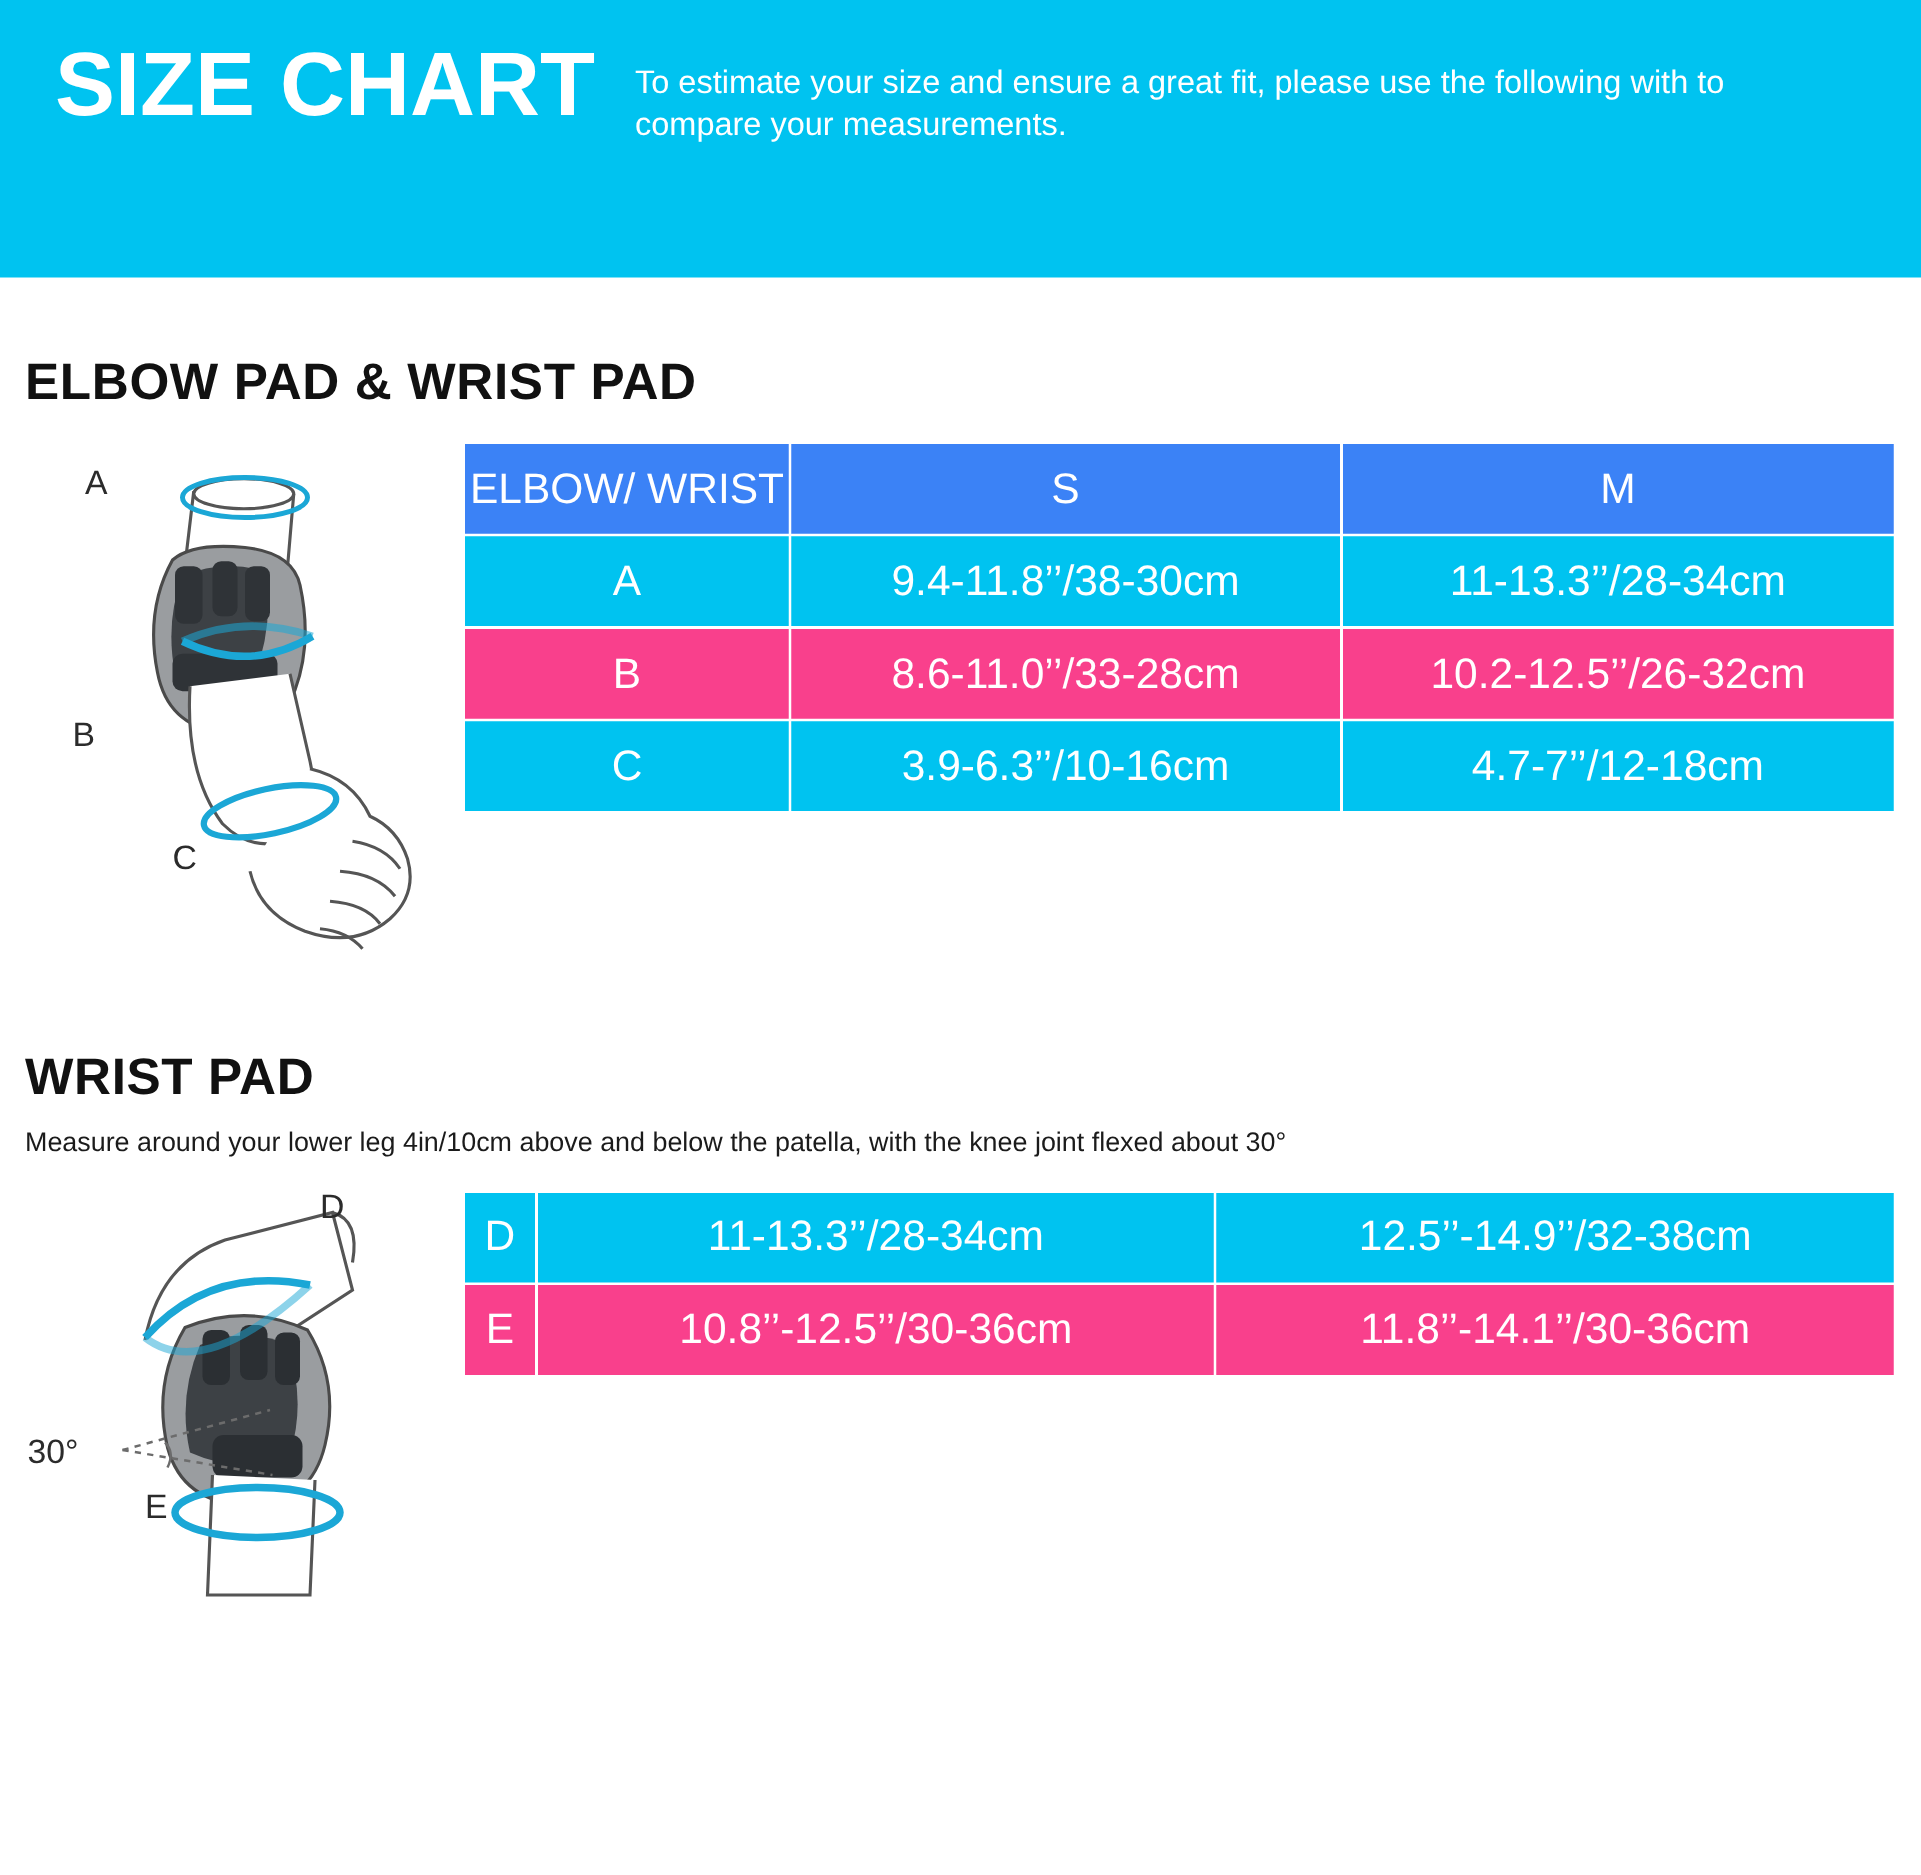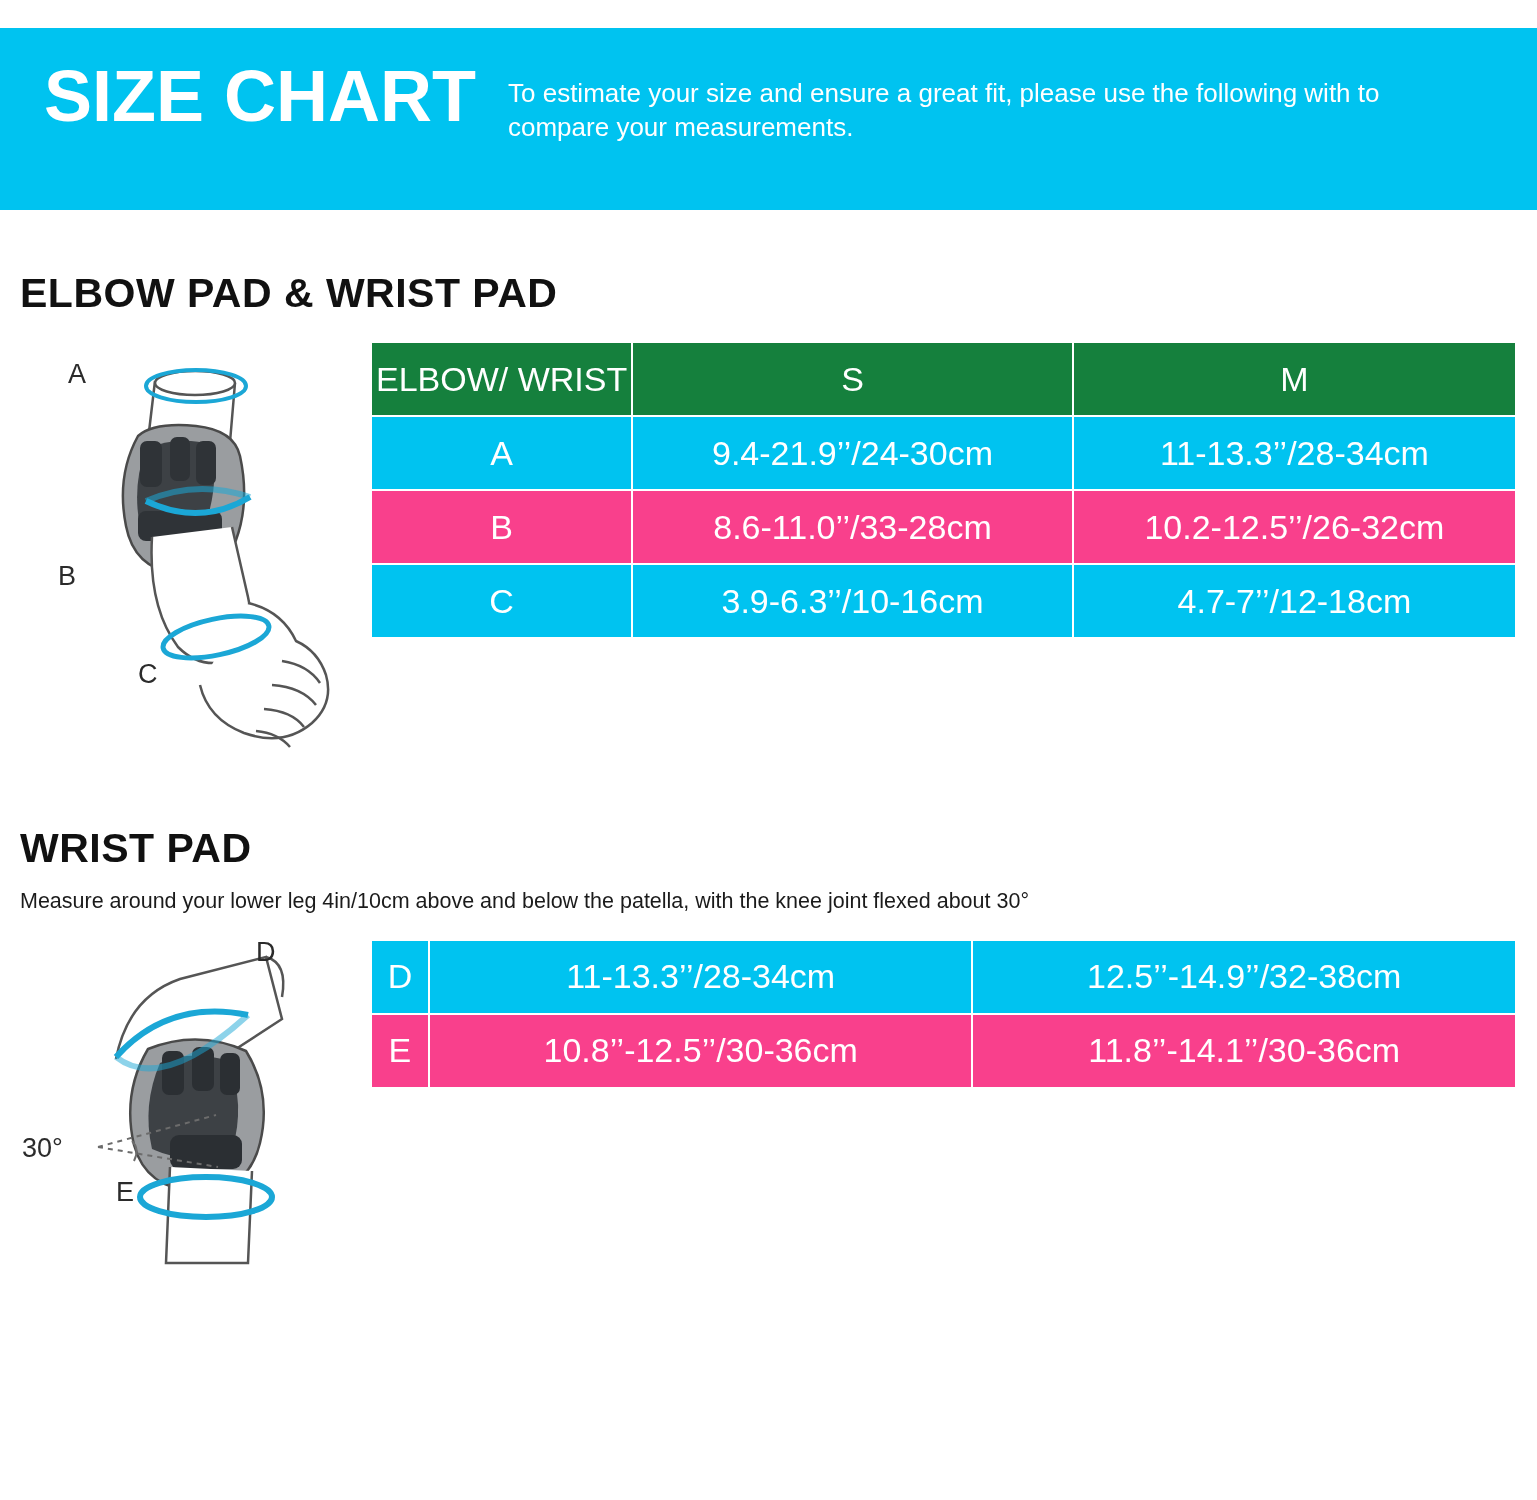--- a/index.html
+++ b/index.html
@@ -7,25 +7,24 @@
     width: 1537px;
     height: 1500px;
     background: #ffffff;
     font-family: "Liberation Sans", sans-serif;
     overflow: hidden;
   }
 
   
   .banner {
     background: #00c3f0;
-    height: 182px;
+    height: 222px;
     display: flex;
     align-items: flex-start;
     padding: 22px 40px 0 44px;
-    margin-top: 28px;
   }
   .banner-title {
     color: #ffffff;
     font-size: 72px;
     font-weight: bold;
     letter-spacing: 0px;
     line-height: 1.0;
     white-space: nowrap;
     padding-top: 10px;
   }
@@ -79,21 +78,21 @@
     height: 74px;
     padding: 0 4px;
     white-space: nowrap;
     overflow: hidden;
   }
   .tbl .col-head { width: 220px; }
   .tbl .col-s { width: 465px; }
   .tbl .col-m { width: 465px; }
 
   .hd {
-    background: #15803d;
+    background: #3b82f6;
     height: 108px;
     font-size: 36px;
     line-height: 1.06;
   }
   .hd.small { font-size: 34px; }
   .cyan { background: #00c3f0; }
   .pink { background: #f9408c; }
 
   .cell-fit { font-size: 33px; }
   .cell-tight { font-size: 32px; }
@@ -145,21 +144,21 @@
 
     <table class="tbl">
       <tbody>
           <tr>
         <th class="hd col-head small">ELBOW/ WRIST</th>
         <th class="hd col-s">S</th>
         <th class="hd col-m">M</th>
       </tr>
       <tr>
         <td class="cyan">A</td>
-        <td class="cyan cell-fit">9.4-21.9’’/24-30cm</td>
+        <td class="cyan cell-fit">9.4-11.8’’/38-30cm</td>
         <td class="cyan cell-fit">11-13.3’’/28-34cm</td>
       </tr>
       <tr>
         <td class="pink">B</td>
         <td class="pink cell-fit">8.6-11.0’’/33-28cm</td>
         <td class="pink cell-tight">10.2-12.5’’/26-32cm</td>
       </tr>
       <tr>
         <td class="cyan">C</td>
         <td class="cyan cell-fit">3.9-6.3’’/10-16cm</td>

